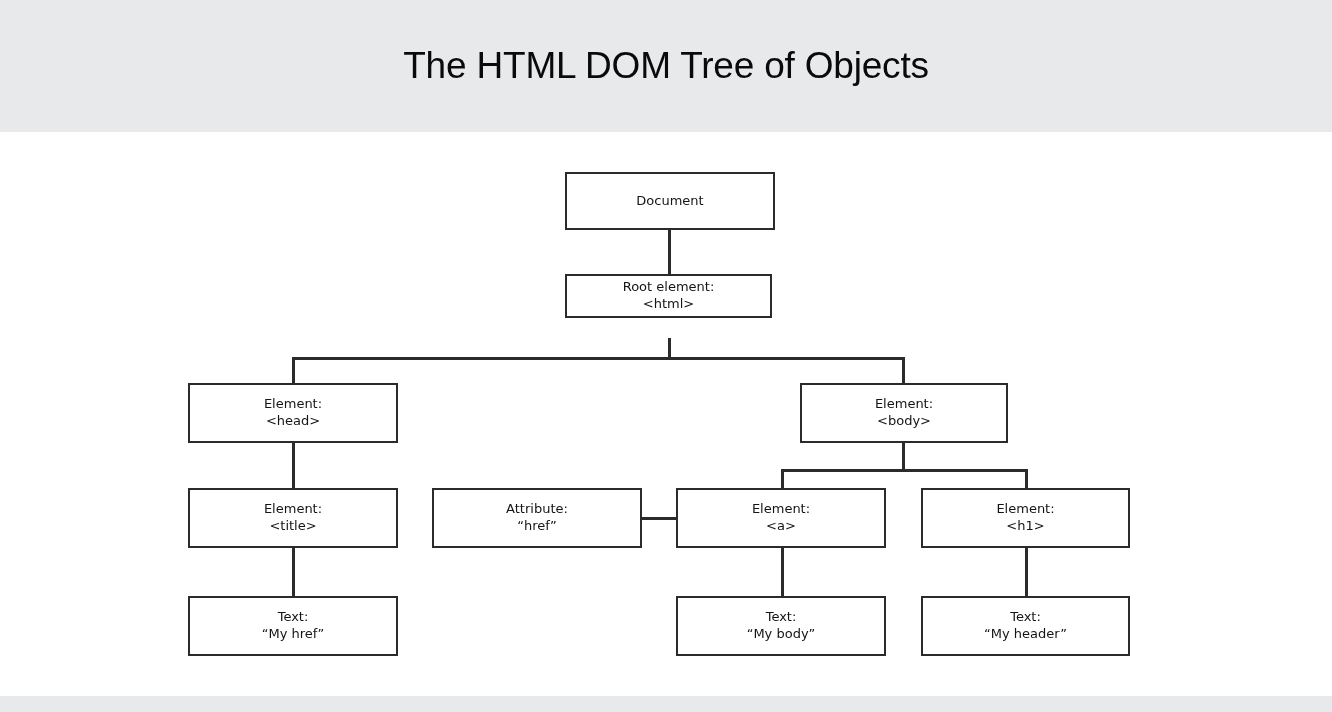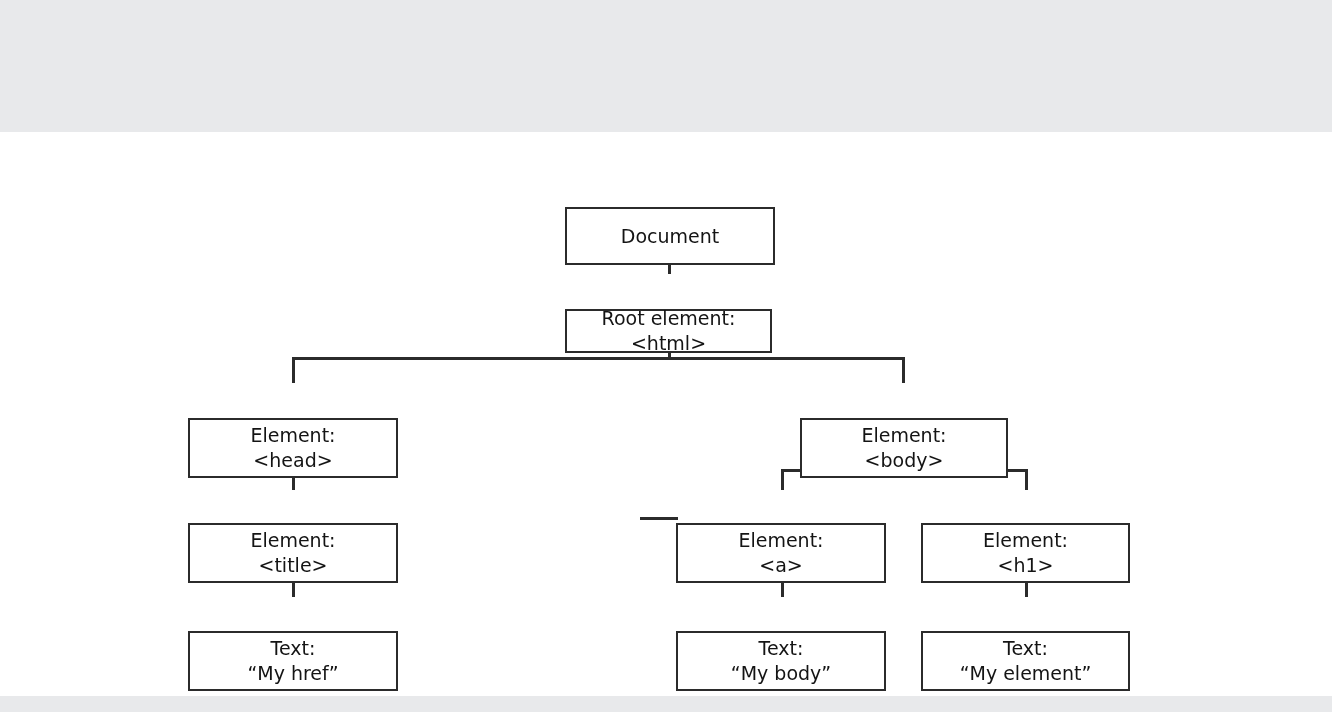--- a/index.html
+++ b/index.html
@@ -36,40 +36,40 @@
   }
 
   
   .node {
     position:absolute;
     border:2px solid #2b2b2b;
     background:#ffffff;
     display:flex; flex-direction:column;
     align-items:center; justify-content:center;
     font-family:"DejaVu Sans", sans-serif;
-    font-size:19px; line-height:1.30;
+    font-size:13px; line-height:1.30;
     color:#141414;
     z-index:3;
     white-space:nowrap;
-    margin-top:35px;
   }
   .node .l1, .node .l2 { display:block; }
 
   
   .ln { position:absolute; background:#2b2b2b; z-index:1; }
   .ln.v { width:3px; }
   .ln.h { height:3px; }
 </style>
 </head>
 <body>
 
 <div id="page">
 
   <div id="header-band" class="band"></div>
 
+  <div id="page-title">The HTML DOM Tree of Objects</div>
 
   <div id="diagram">
 
     <div class="ln v" style="left:668px; top:98px; height:44px;"></div>
 
     <div class="ln v" style="left:668px; top:206px; height:21px;"></div>
 
     <div class="ln h" style="left:292px; top:225px; width:613px;"></div>
 
     <div class="ln v" style="left:292px; top:225px; height:26px;"></div>
@@ -111,20 +111,24 @@
     <div class="node" style="left:800px; top:251px; width:208px; height:60px;">
       <span class="l1">Element:</span>
       <span class="l2">&lt;body&gt;</span>
     </div>
 
     <div class="node" style="left:188px; top:356px; width:210px; height:60px;">
       <span class="l1">Element:</span>
       <span class="l2">&lt;title&gt;</span>
     </div>
 
+    <div class="node" style="left:432px; top:356px; width:210px; height:60px;">
+      <span class="l1">Attribute:</span>
+      <span class="l2">“href”</span>
+    </div>
 
     <div class="node" style="left:676px; top:356px; width:210px; height:60px;">
       <span class="l1">Element:</span>
       <span class="l2">&lt;a&gt;</span>
     </div>
 
     <div class="node" style="left:921px; top:356px; width:209px; height:60px;">
       <span class="l1">Element:</span>
       <span class="l2">&lt;h1&gt;</span>
     </div>
@@ -134,20 +138,20 @@
       <span class="l2">“My href”</span>
     </div>
 
     <div class="node" style="left:676px; top:464px; width:210px; height:60px;">
       <span class="l1">Text:</span>
       <span class="l2">“My body”</span>
     </div>
 
     <div class="node" style="left:921px; top:464px; width:209px; height:60px;">
       <span class="l1">Text:</span>
-      <span class="l2">“My element”</span>
+      <span class="l2">“My header”</span>
     </div>
 
   </div>
 
   <div id="footer-band" class="band"></div>
 
 </div>
 
 </body></html>

